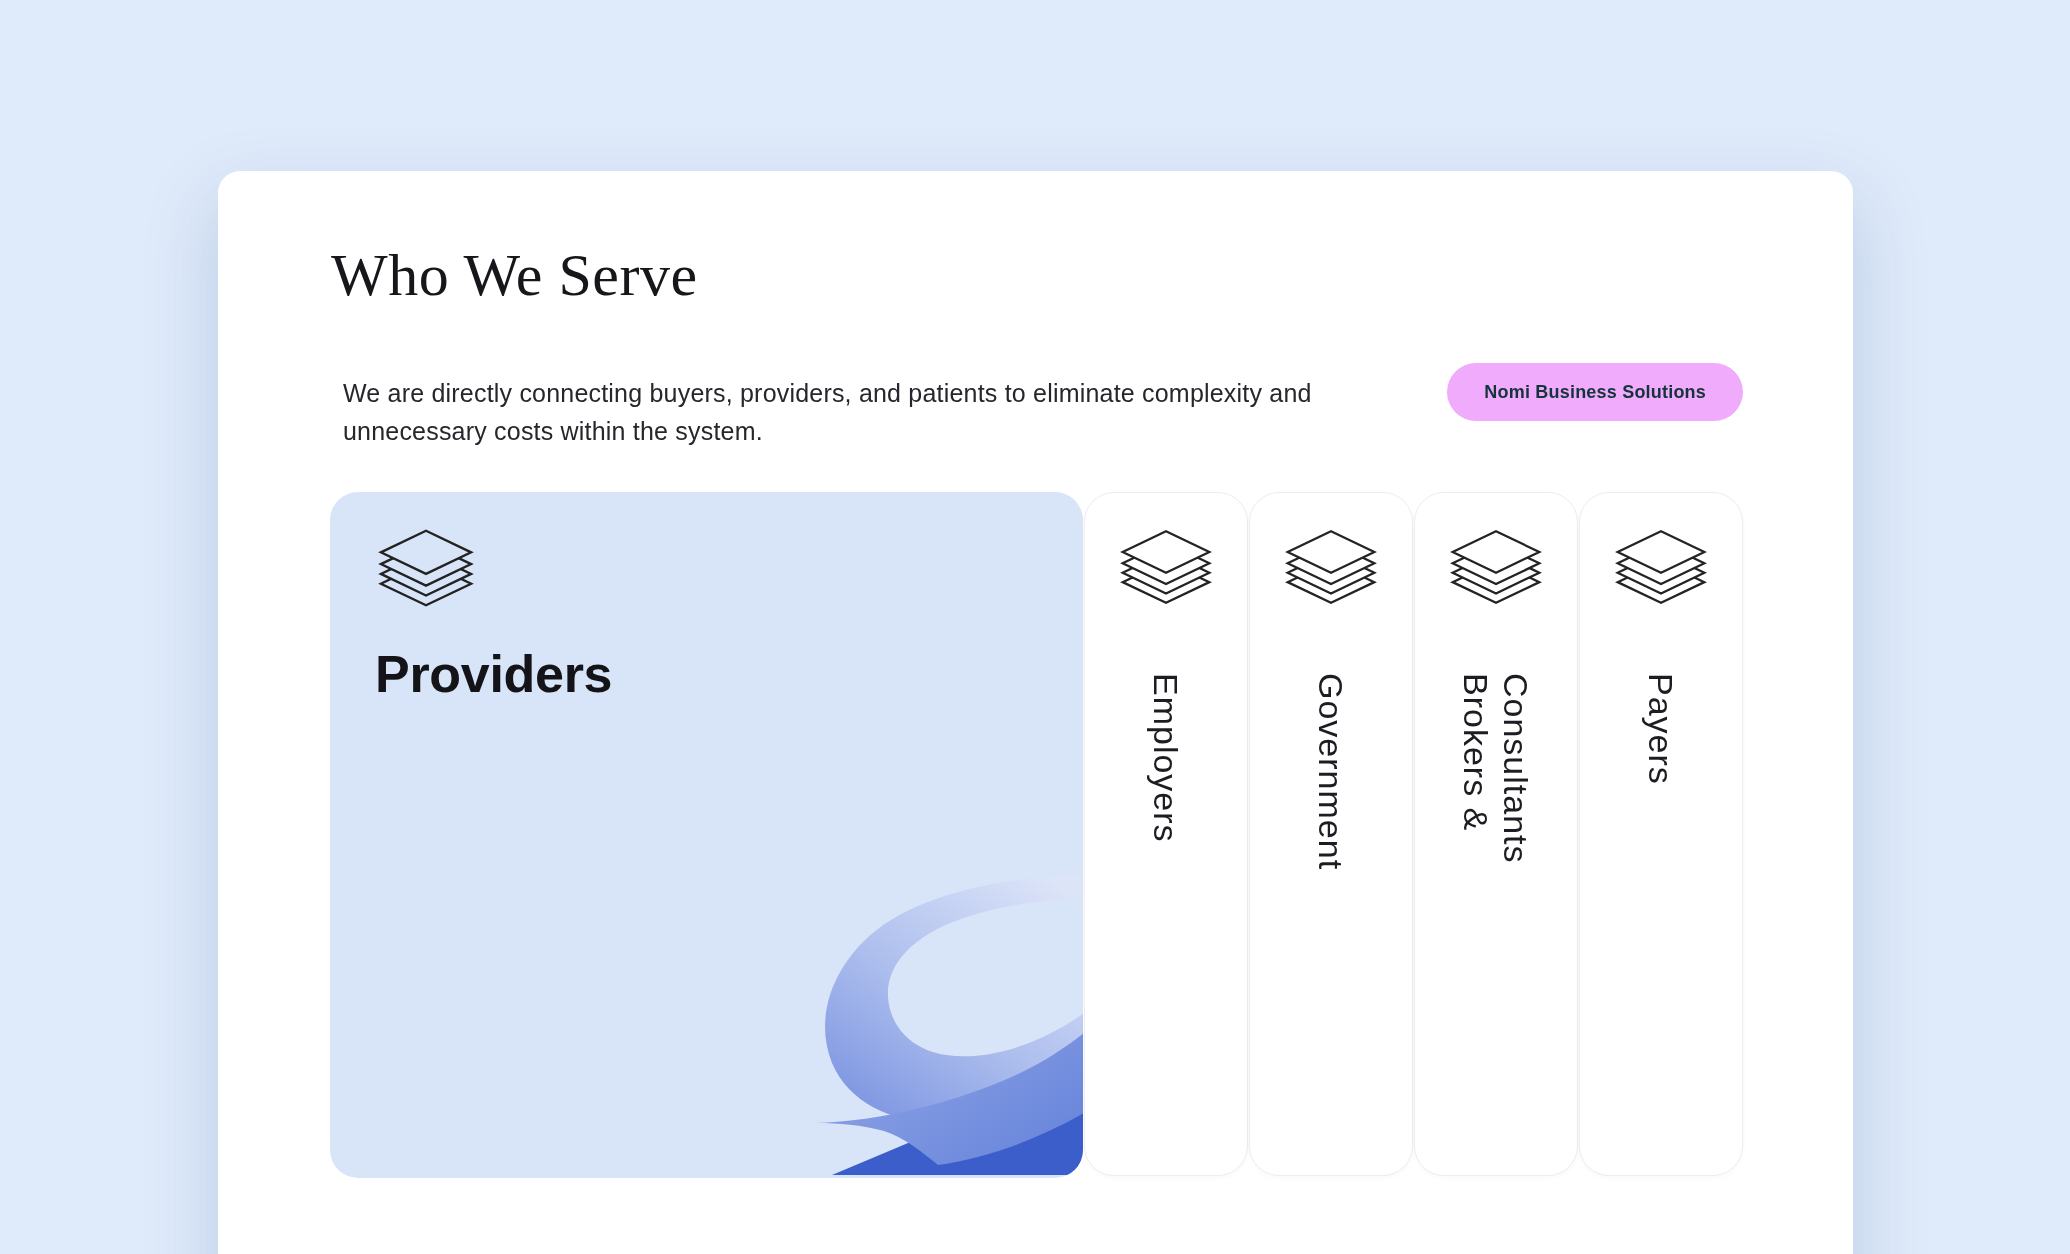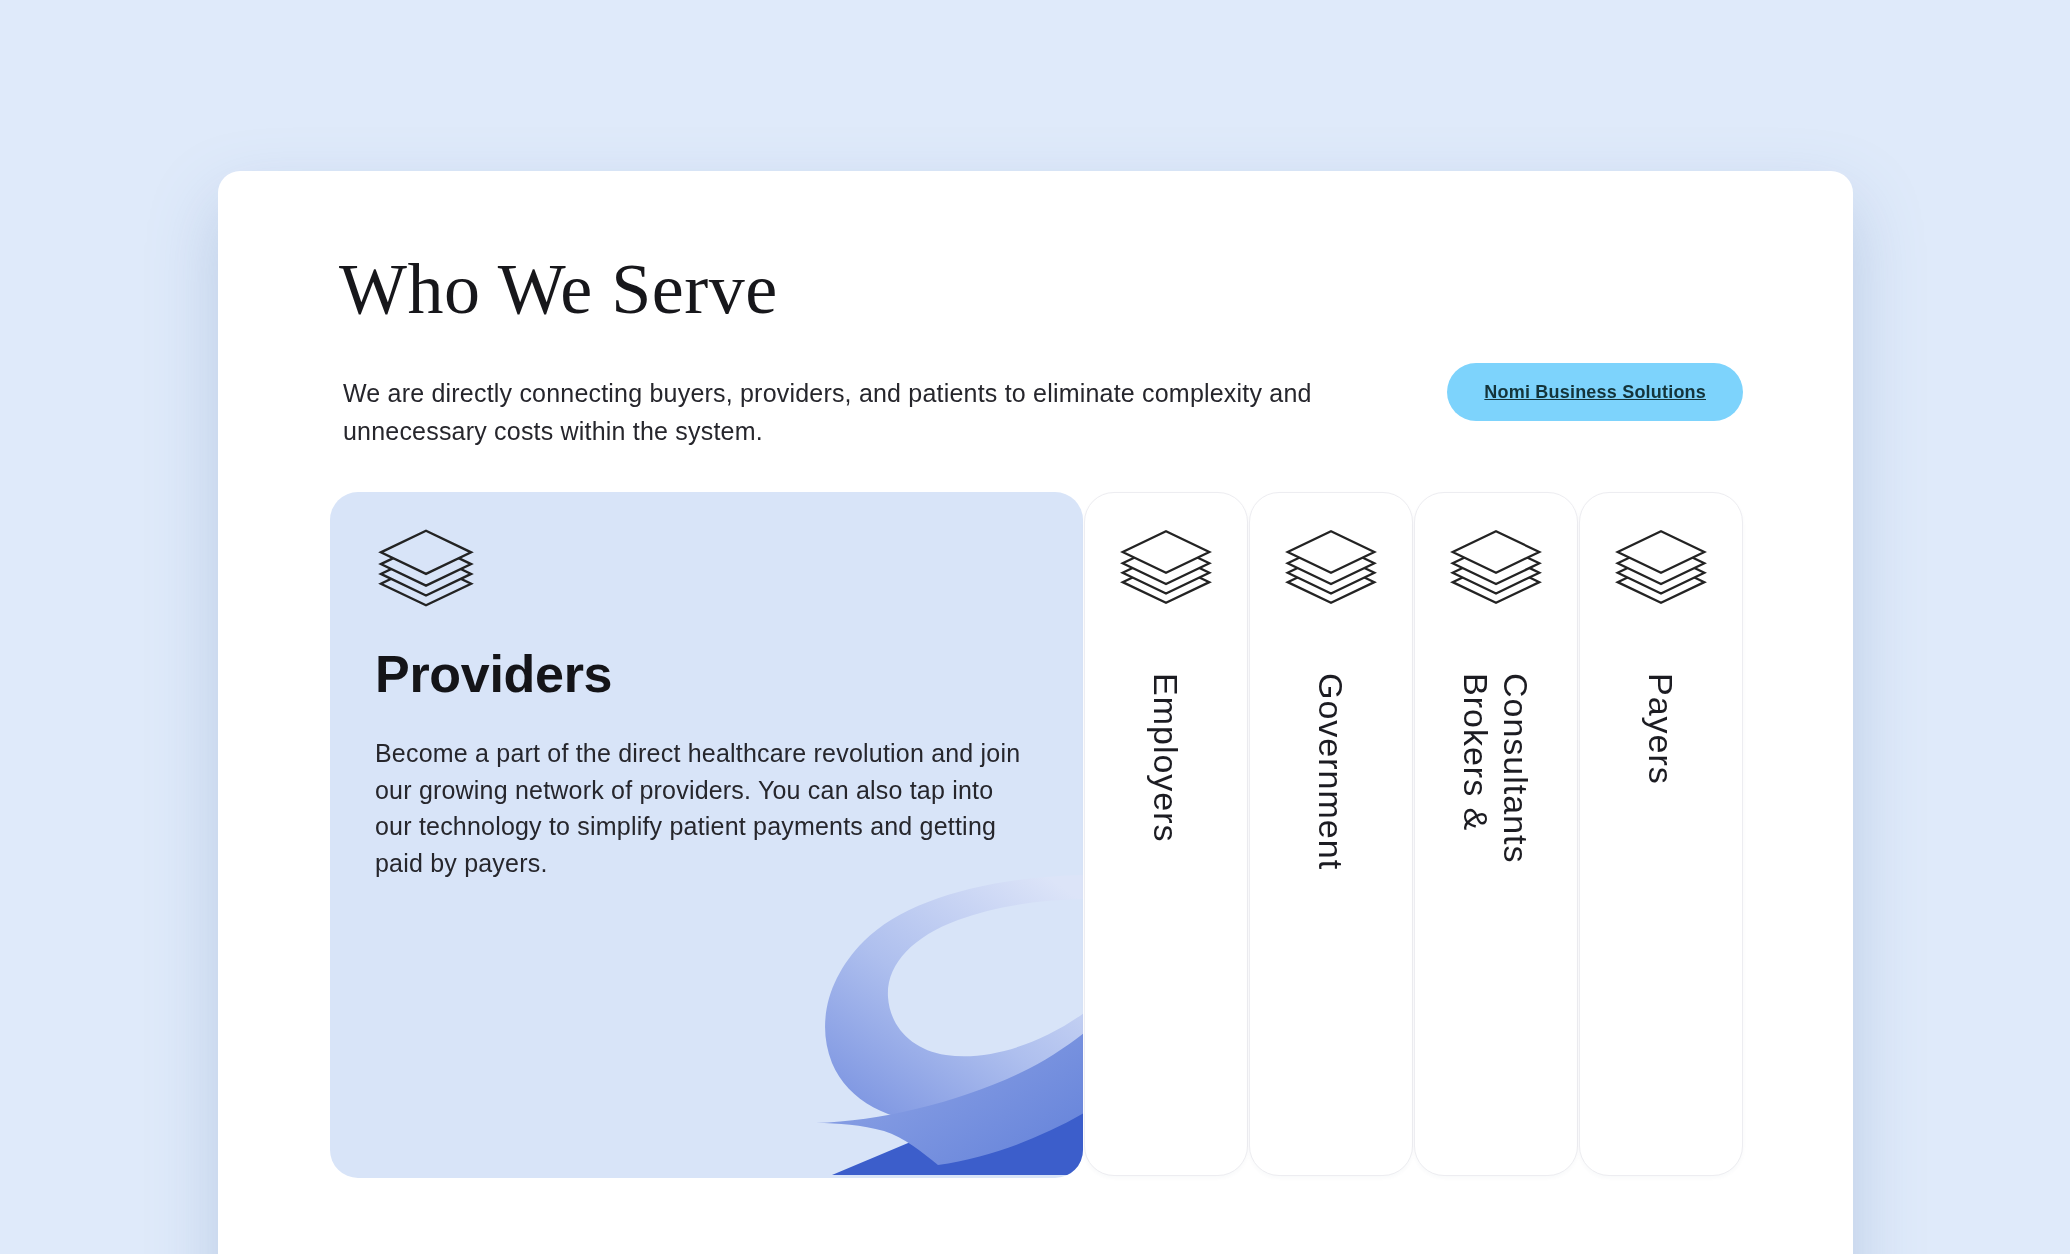--- a/index.html
+++ b/index.html
@@ -6,35 +6,35 @@
   body{font-family:"Liberation Sans","DejaVu Sans",sans-serif;background:#dfeafa;}
   .stage{position:relative;width:2070px;height:1254px;overflow:hidden;background:#dfeafa;}
 
   .panel{
     position:absolute;left:218px;top:171px;width:1635px;height:1160px;
     background:#ffffff;border-radius:22px;
     box-shadow:0 30px 70px rgba(90,125,175,.28);
   }
 
   .section-title{
-    position:absolute;left:109px;top:68px;margin:12px;
+    position:absolute;left:109px;top:68px;margin:4px;
     font-family:"Liberation Serif","DejaVu Serif",serif;
-    font-weight:500;font-size:72px;line-height:1.08;color:#17171b;
+    font-weight:500;font-size:60px;line-height:1.08;color:#17171b;
     letter-spacing:0.5px;
   }
 
   .section-subtitle{
     position:absolute;left:112px;top:191px;margin:13px;max-width:1105px;
     font-size:25px;line-height:37.5px;color:#26262c;letter-spacing:0.2px;
   }
 
   .pill-btn{
     display:inline-flex;align-items:center;justify-content:center;
-    background:#7dd3fc;color:#14343a;border:none;cursor:pointer;
-    border-radius:30px;font-family:inherit;font-weight:bold;text-decoration:underline;
+    background:#f0abfc;color:#14343a;border:none;cursor:pointer;
+    border-radius:30px;font-family:inherit;font-weight:bold;
   }
   .nomi-btn{
     position:absolute;right:110px;top:192px;height:58px;padding:0 37px;
     font-size:18px;letter-spacing:0.2px;
   }
 
   .cards-row{
     position:absolute;left:112px;top:321px;width:1413px;height:686px;
     display:flex;gap:1px;
   }
@@ -94,21 +94,20 @@
       <div class="featured-card">
         <span class="featured-icon">
           <svg class="layers-icon" width="102" height="82" viewBox="0 0 104 82" fill="none" xmlns="http://www.w3.org/2000/svg">
             <path d="M52 34 L98 56 L52 78 L6 56 Z"></path>
             <path d="M52 24 L98 46 L52 68 L6 46 Z"></path>
             <path d="M52 14 L98 36 L52 58 L6 36 Z"></path>
             <path d="M52 2  L98 24 L52 46 L6 24 Z"></path>
           </svg>
         </span>
         <h3 class="featured-title">Providers</h3>
-        <p class="featured-desc">Become a part of the direct healthcare revolution and join our growing network of providers. You can also tap into our technology to simplify patient payments and getting paid by payers.</p>
 
         <span class="swoosh">
           <svg width="292" height="302" viewBox="0 0 292 302" xmlns="http://www.w3.org/2000/svg">
             <defs>
               <linearGradient id="gHook" x1="85%" y1="0%" x2="15%" y2="95%">
                 <stop offset="0" stop-color="#dce4f8"></stop>
                 <stop offset="0.55" stop-color="#aebfee"></stop>
                 <stop offset="1" stop-color="#7f97e2"></stop>
               </linearGradient>
               <linearGradient id="gBand" x1="0%" y1="20%" x2="100%" y2="90%">

